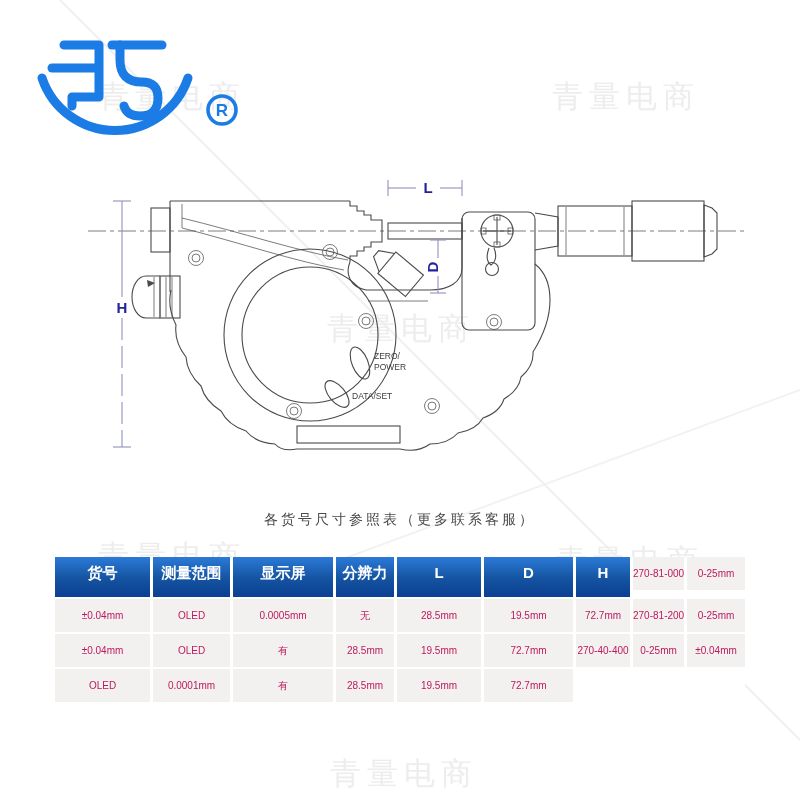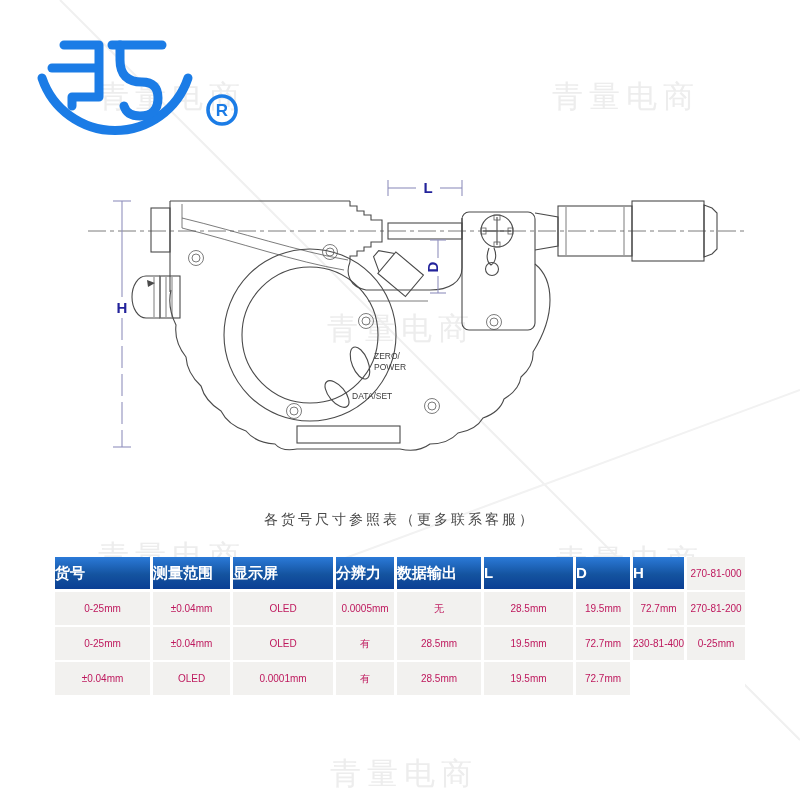--- a/index.html
+++ b/index.html
@@ -31,22 +31,22 @@
   }
   
   #spec-table{
     position:absolute;left:55px;top:557px;z-index:2;width:690px;
     display:grid;
     grid-template-columns:95px 77px 100px 58px 84px 89px 54px 51px 58px;
     grid-auto-rows:auto;column-gap:3px;row-gap:2px;background:#ffffff;
   }
   .th{
     background:linear-gradient(180deg,#2b7ad8 0%,#14539f 55%,#0b3f94 100%);
-    color:#ffffff;font-weight:bold;font-size:15px;height:32px;line-height:32px;
-    text-align:left;white-space:nowrap;
+    color:#ffffff;font-weight:bold;font-size:15px;height:40px;line-height:32px;
+    text-align:center;white-space:nowrap;
   }
   .td{
     background:#f2f1ef;color:#be185d;font-size:10px;height:33px;line-height:33px;
     text-align:center;white-space:nowrap;
   }
 </style>
 </head>
 <body>
 
 <div id="wm-layer">
@@ -209,21 +209,20 @@
   </defs>
 </svg>
 
 <div id="section-title">各货号尺寸参照表（更多联系客服）</div>
 
 <div id="spec-table">
   <div class="th">货号</div>
   <div class="th">测量范围</div>
   <div class="th">显示屏</div>
   <div class="th">分辨力</div>
-  <div class="th">数据输出</div>
   <div class="th">L</div>
   <div class="th">D</div>
   <div class="th">H</div>
 
   <div class="td">270-81-000</div>
   <div class="td">0-25mm</div>
   <div class="td">±0.04mm</div>
   <div class="td">OLED</div>
   <div class="td">0.0005mm</div>
   <div class="td">无</div>
@@ -233,21 +232,21 @@
 
   <div class="td">270-81-200</div>
   <div class="td">0-25mm</div>
   <div class="td">±0.04mm</div>
   <div class="td">OLED</div>
   <div class="td">有</div>
   <div class="td">28.5mm</div>
   <div class="td">19.5mm</div>
   <div class="td">72.7mm</div>
 
-  <div class="td">230-81-400</div>
+  <div class="td">270-40-400</div>
   <div class="td">0-25mm</div>
   <div class="td">±0.04mm</div>
   <div class="td">OLED</div>
   <div class="td">0.0001mm</div>
   <div class="td">有</div>
   <div class="td">28.5mm</div>
   <div class="td">19.5mm</div>
   <div class="td">72.7mm</div>
 </div>
 

